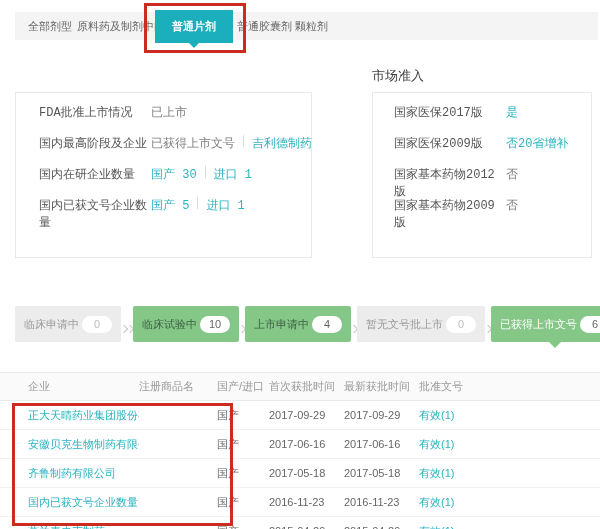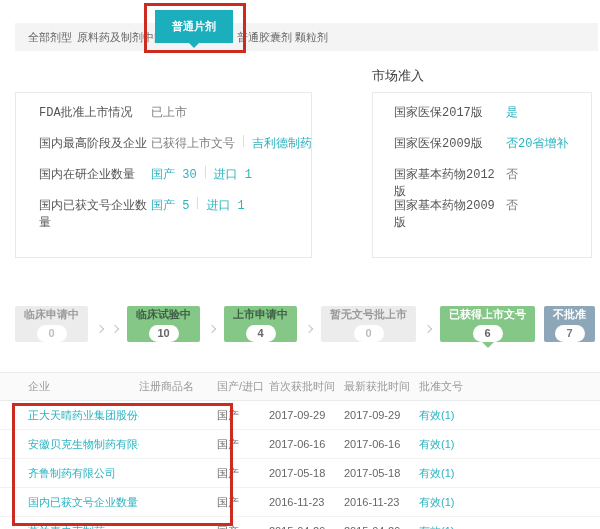--- a/index.html
+++ b/index.html
@@ -1,21 +1,21 @@
 <!DOCTYPE html>
 <html><head>
 <meta charset="utf-8">
 <style>
   * { margin:0; padding:0; box-sizing:border-box; }
   html,body { background:#fff; }
   body { font-family:"Liberation Sans","DejaVu Sans",sans-serif; }
   #page { position:relative; width:600px; height:529px; background:#fff; overflow:hidden; }
 
   
-  .tabbar { position:absolute; left:15px; top:12px; width:583px; height:28px; background:#f4f4f5;margin-top:11px; }
+  .tabbar { position:absolute; left:15px; top:12px; width:583px; height:28px; background:#f4f4f5; }
   .tab { position:absolute; top:0; height:28px; line-height:28px; font-size:11px; color:#666; white-space:nowrap; z-index:1; cursor:pointer; }
   .tab-active { position:absolute; left:155px; top:10px; width:78px; height:33px; background:#1bafbd; z-index:2;
                 color:#fff; font-size:11px; font-weight:bold; text-align:center; line-height:33px; cursor:pointer; }
   .tab-pointer { position:absolute; left:50%; bottom:-5px; margin-left:-5px; width:0; height:0;
                  border-left:5px solid transparent; border-right:5px solid transparent; border-top:5px solid #1bafbd; }
 
   
   .ann-box { position:absolute; border:3px solid #ce2b20; z-index:6; background:transparent; }
   #ann-tab { left:144px; top:3px; width:102px; height:50px; }
   #ann-companies { left:12px; top:403px; width:221px; height:123px; }
@@ -31,21 +31,21 @@
   #panel-rd .plabel { width:112px; margin-left:23px; }
   #panel-market .plabel { width:112px; margin-left:21px; }
   .plabel { color:#555; flex:none; }
   .pvalue { white-space:nowrap; text-decoration:none; }
   .gray { color:#7d7d7d; }
   .teal { color:#2bb3c0; }
   .vdiv { width:1px; height:12px; background:#ddd; margin:0 8px; flex:none; }
 
   
   .stage-row { position:absolute; left:15px; top:306px; width:580px; height:50px; display:flex; align-items:flex-start; justify-content:space-between; }
-  .stage { height:36px; border-radius:2px; display:flex; flex-direction:column; align-items:center; justify-content:center; gap:3px; padding:0 9px; position:relative; cursor:pointer; flex:none;font-weight:bold; }
+  .stage { height:36px; border-radius:2px; display:flex; flex-direction:row; align-items:center; justify-content:center; gap:3px; padding:0 9px; position:relative; cursor:pointer; flex:none; }
   .stage-label { font-size:11px; white-space:nowrap; }
   .stage-pill { background:#fff; border-radius:9px; height:17px; line-height:17px; min-width:30px; padding:0 7px; text-align:center; font-size:11px; }
   .stage.inactive { background:#ececec; }
   .stage.inactive .stage-label { color:#9b9b9b; }
   .stage.inactive .stage-pill { color:#bdbdbd; }
   .stage.active { background:#84c787; }
   .stage.active .stage-label { color:#3f6045; }
   .stage.active .stage-pill { color:#666; }
   .stage.selected .stage-label { color:#fff; }
   .stage.rejected { background:#8ea7b8; }

